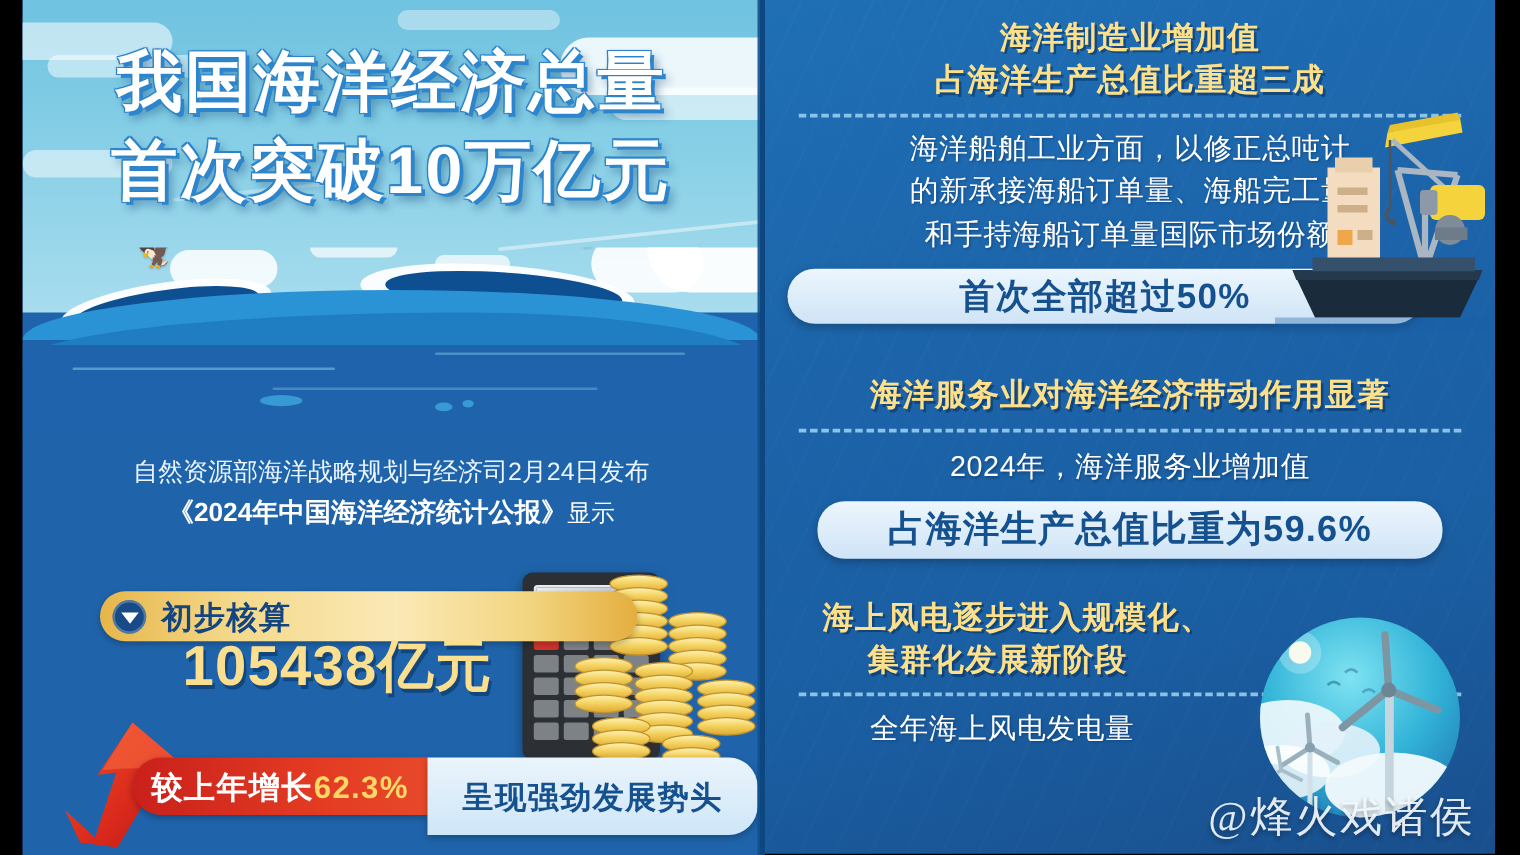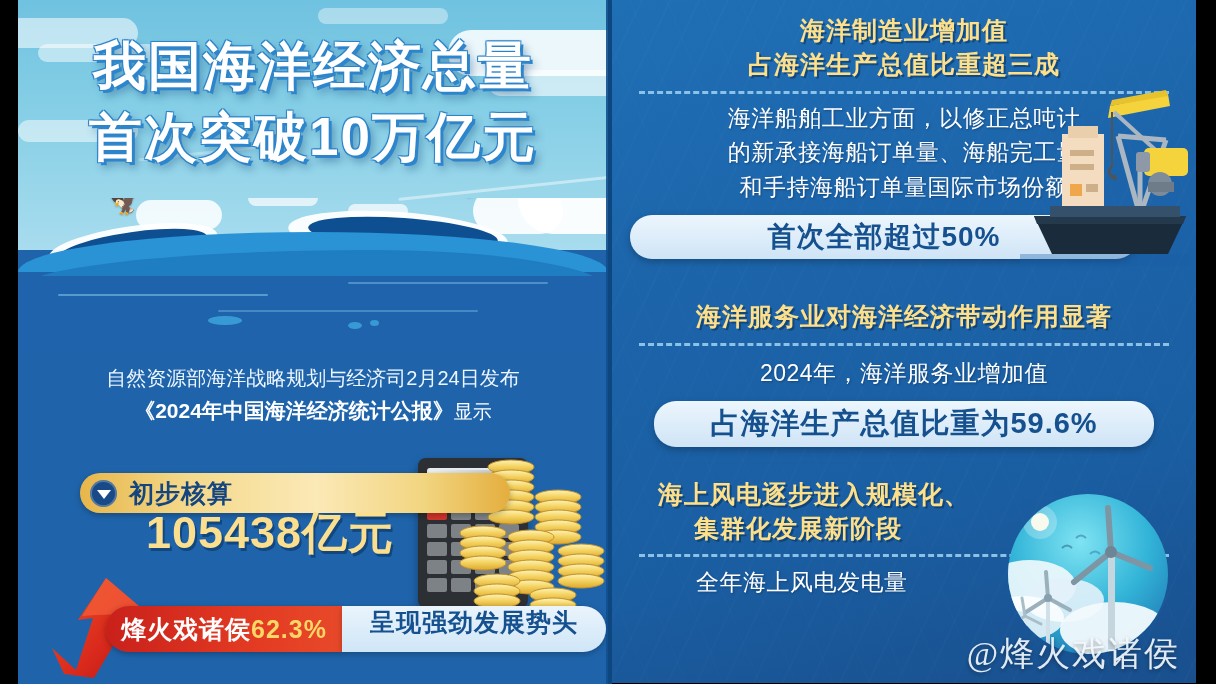--- a/index.html
+++ b/index.html
@@ -77,23 +77,23 @@
 
   .coins{position:absolute;left:435px;top:455px;width:170px;height:175px;z-index:5;}
 
   .red-arrow{position:absolute;left:18px;top:574px;width:130px;height:110px;z-index:5;}
   .badge-row{position:absolute;left:88px;top:606px;width:500px;height:46px;z-index:7;display:flex;}
   .badge-red{width:236px;height:46px;border-radius:23px 0 0 23px;
     background:linear-gradient(90deg,#c9201b 0%,#e23a22 60%,#e8492a 100%);
     display:flex;align-items:center;justify-content:center;box-shadow:0 2px 6px rgba(0,0,0,.3);}
   .badge-red .t{font-size:25px;font-weight:bold;color:#fff;letter-spacing:1px;}
   .badge-red .t em{font-style:normal;color:#ffd766;}
-  .badge-blue{width:264px;height:46px;border-radius:0 23px 23px 0;
+  .badge-blue{width:264px;height:62px;border-radius:0 23px 23px 0;
     background:linear-gradient(180deg,#eaf4fc 0%,#cfe6f7 100%);
-    display:flex;align-items:flex-start;justify-content:center;box-shadow:0 2px 6px rgba(0,0,0,.25);}
+    display:flex;align-items:center;justify-content:center;box-shadow:0 2px 6px rgba(0,0,0,.25);}
   .badge-blue .t{font-size:25px;font-weight:bold;color:#15508f;letter-spacing:1px;}
 
   
   .right-panel{position:absolute;left:612px;top:0;width:584px;height:683px;overflow:hidden;
     background:linear-gradient(165deg,#1f6fb5 0%,#1c63a9 40%,#1a5ea2 70%,#194f8d 100%);}
   .rp-tex{position:absolute;inset:0;opacity:.16;
     background:repeating-linear-gradient(115deg,rgba(255,255,255,.10) 0 2px,rgba(255,255,255,0) 2px 26px),
                repeating-linear-gradient(68deg,rgba(255,255,255,.07) 0 1px,rgba(255,255,255,0) 1px 34px);}
 
   .sec{position:absolute;left:0;width:584px;}
@@ -276,21 +276,21 @@
               <stop offset="100%" stop-color="#b51812"></stop>
           </linearGradient>
         </defs>
         <path d="M70 4 L42 46 L57 44 L40 96 L16 74 L28 100 L58 104 L96 40 L110 38 Z" fill="url(#ag)"></path>
         <path d="M70 4 L46 42 L60 41 L96 40 L110 38 Z" fill="#f4603a" opacity=".7"></path>
       </svg>
     </div>
 
     <div class="badge-row">
       <div class="badge-red">
-        <div class="t"><span>烽火戏诸侯</span><em>62.3%</em></div>
+        <div class="t"><span>较上年增长</span><em>62.3%</em></div>
       </div>
       <div class="badge-blue">
         <div class="t">呈现强劲发展势头</div>
       </div>
     </div>
   </div>
 
   <div class="divider"></div>
 
   <div class="right-panel">

